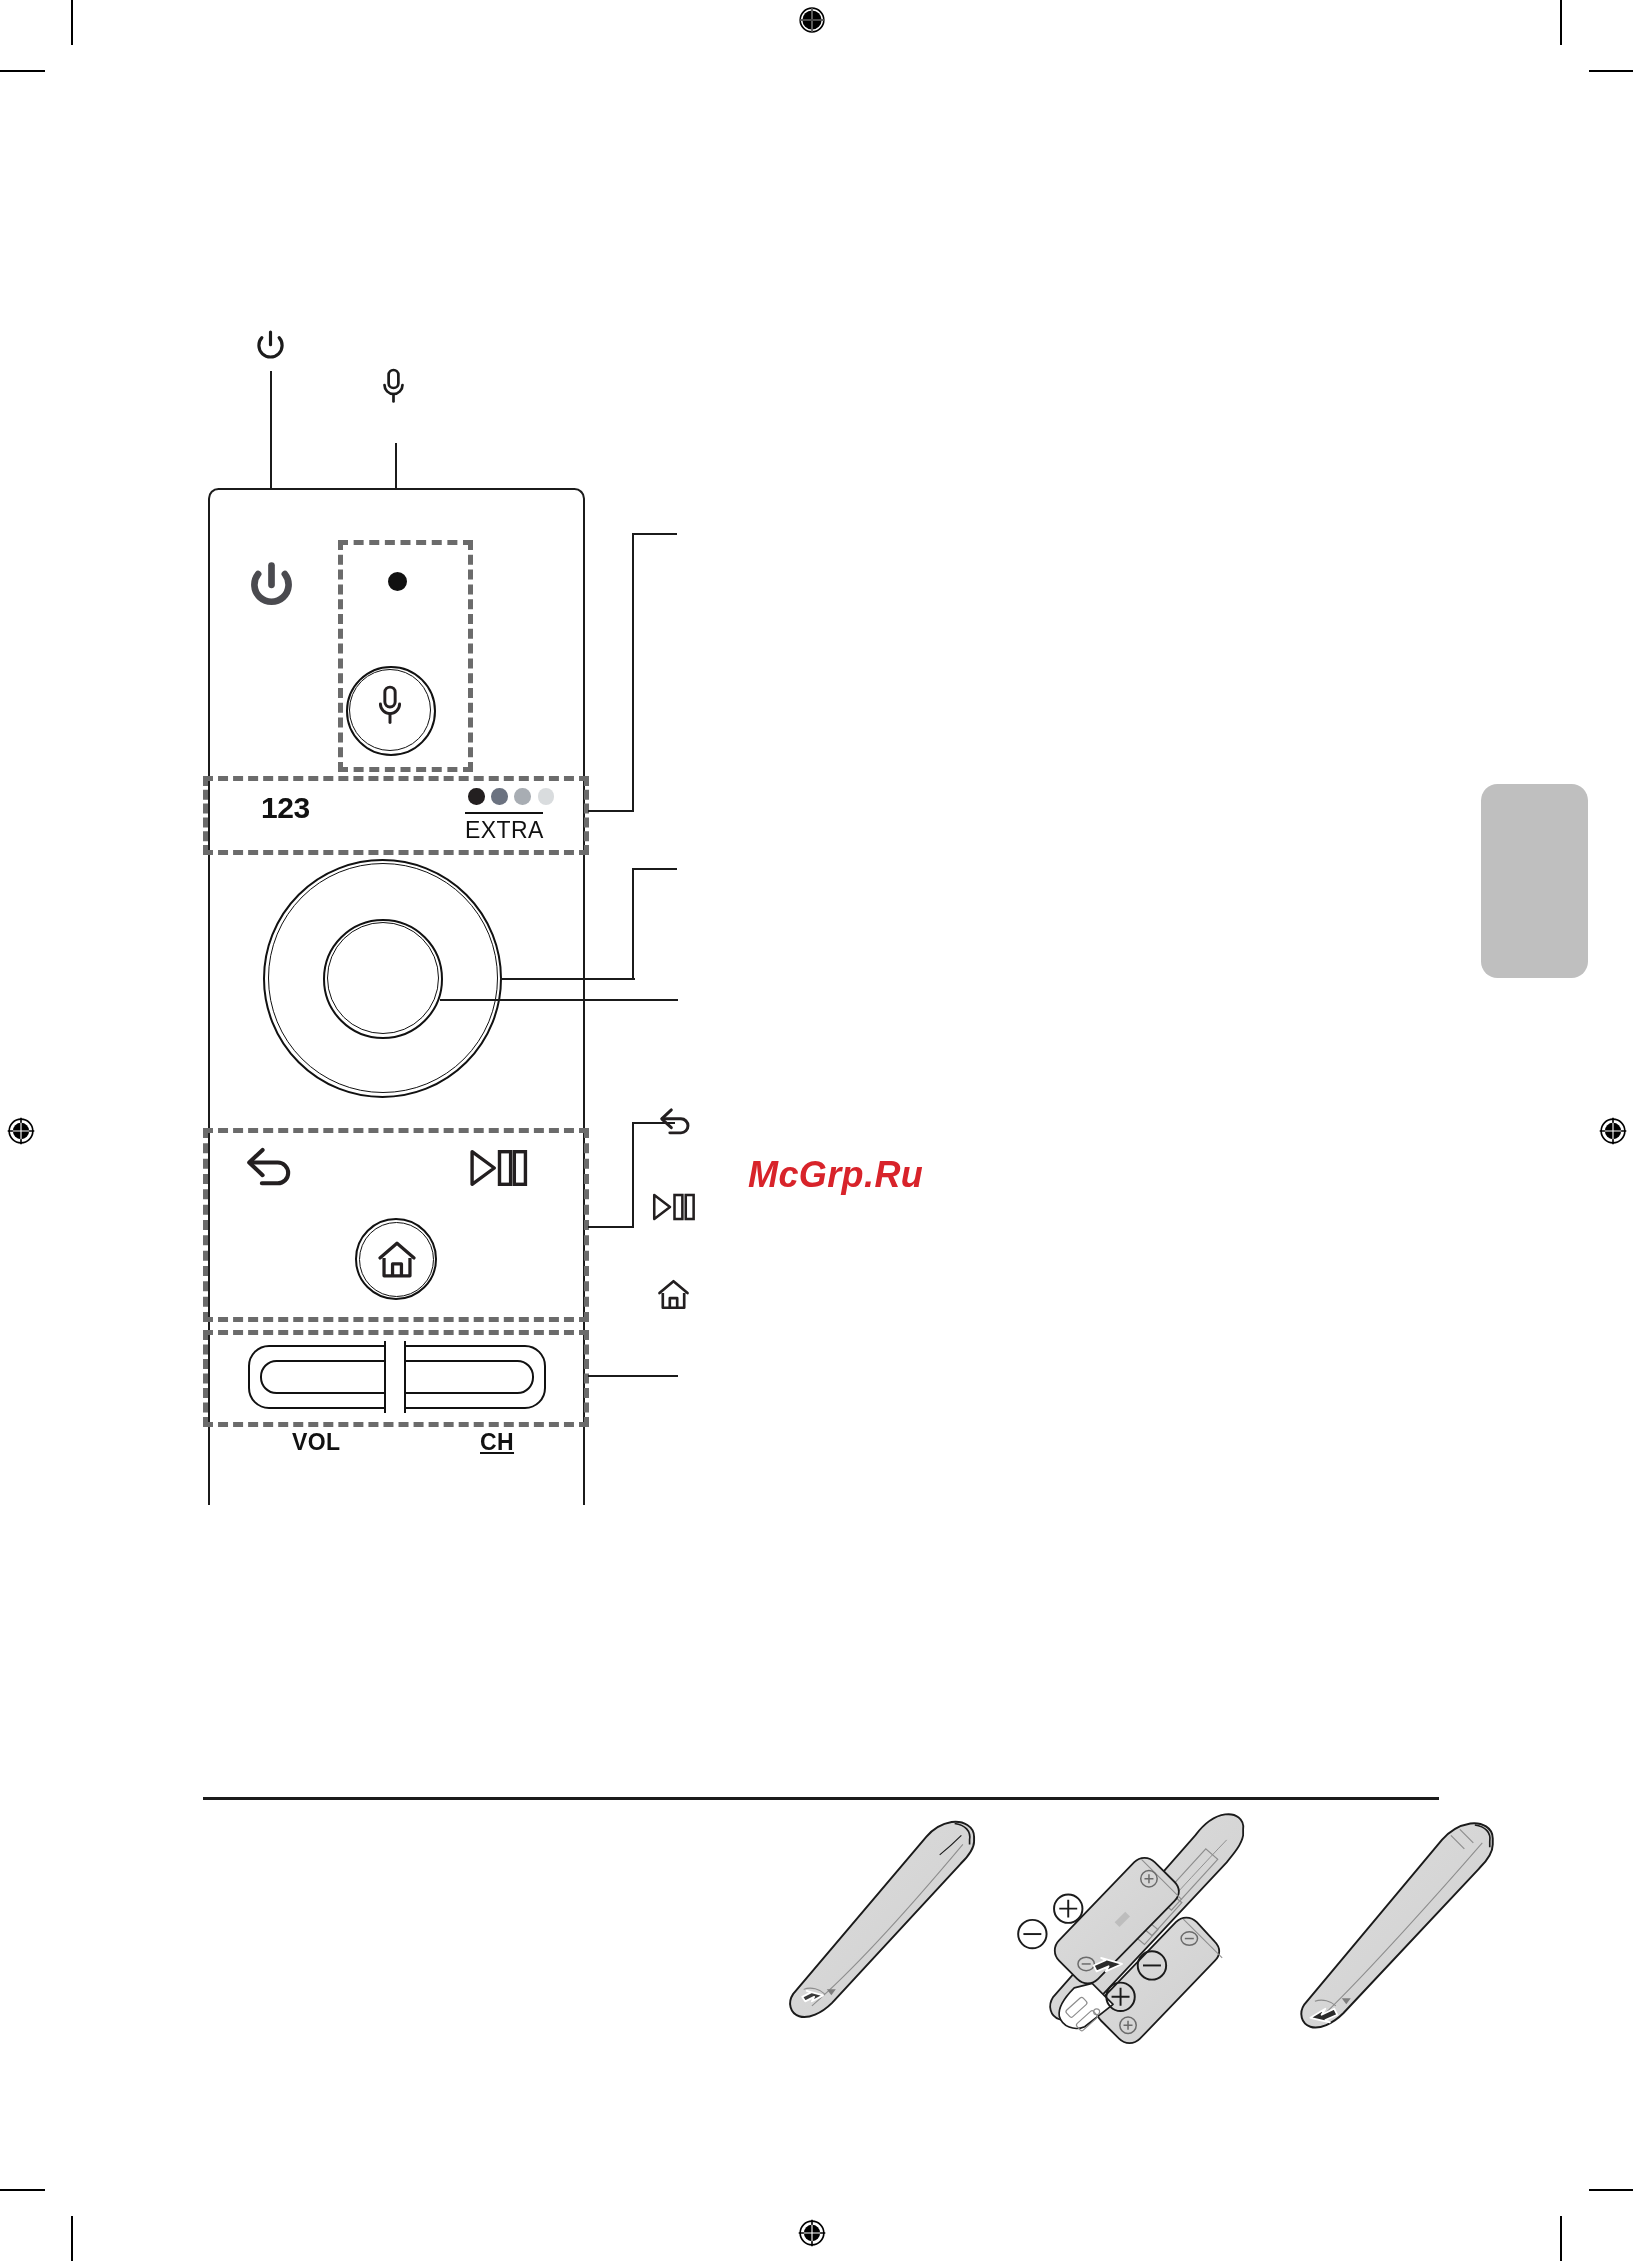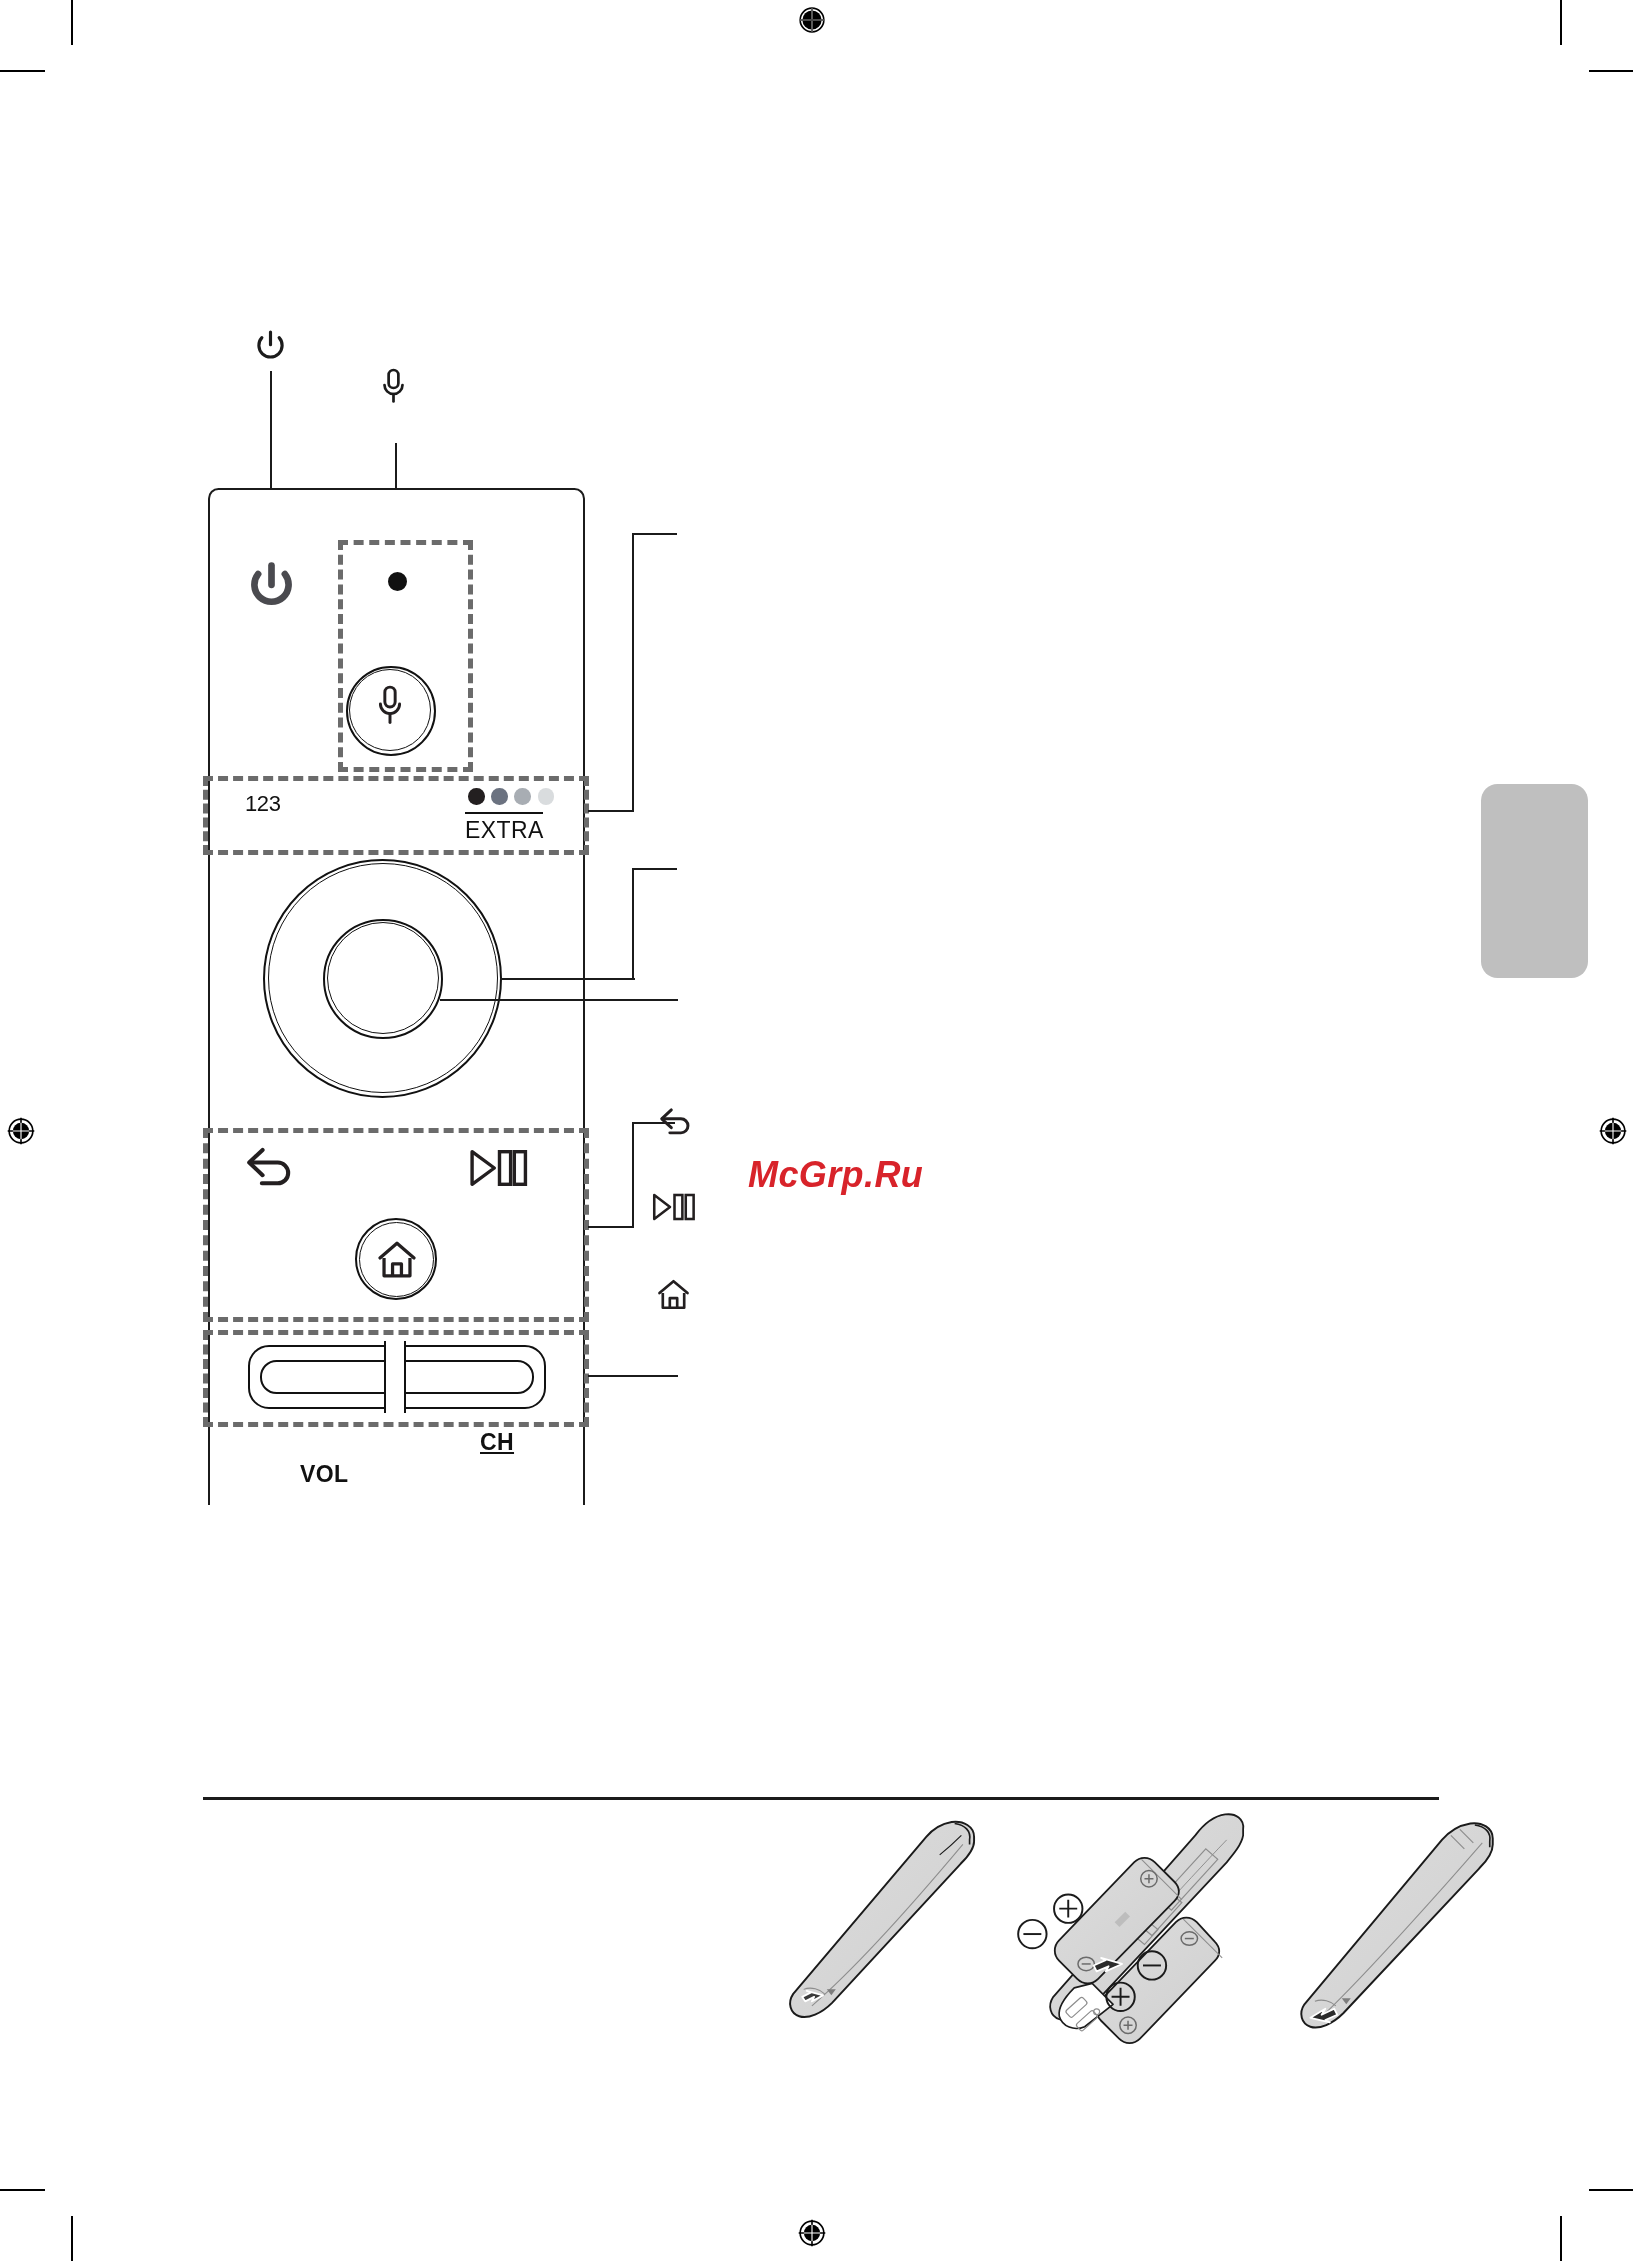--- a/index.html
+++ b/index.html
@@ -54,21 +54,21 @@
   .icon { position:absolute; }
   .icon svg { display:block; }
 
   
   .lbl {
     position:absolute;
     font-family:"Liberation Sans", sans-serif;
     color:#111;
     white-space:nowrap;
   }
-  .lbl-123 { font-size:22px; font-weight:400; letter-spacing:-0.4px; }
+  .lbl-123 { font-size:30px; font-weight:700; letter-spacing:-0.4px;margin-left:16px; }
   .lbl-extra { font-size:23px; font-weight:400; letter-spacing:0.4px; }
   .lbl-vol  { font-size:23px; font-weight:700; letter-spacing:0.4px; }
   .extra-rule {
     position:absolute; height:2.2px; background:#111;
   }
   .dots { position:absolute; display:flex; gap:6.7px; }
   .dots i { display:block; width:16.5px; height:16.5px; border-radius:50%; }
 
   
   .watermark {
@@ -260,21 +260,21 @@
       <path d="M21 48V32h12v16" fill="none" stroke="#231f20" stroke-width="4.4" stroke-linejoin="round"></path>
     </svg>
   </div>
 
   <div class="dash-box" style="left:203px;top:1330px;width:386px;height:97px;"></div>
 
   <div class="rocker-outer" style="left:248px;top:1345px;width:298px;height:64px;"></div>
   <div class="rocker-inner" style="left:260px;top:1360px;width:274px;height:34px;"></div>
   <div class="rocker-div" style="left:384px;top:1341px;width:22.4px;height:72px;"></div>
 
-  <span class="lbl lbl-vol" style="left:300px;top:1429px;margin-top:32px;">VOL</span>
+  <span class="lbl lbl-vol" style="left:292px;top:1429px;">VOL</span>
   <span class="lbl lbl-vol" style="left:480px;top:1429px;text-decoration:underline;">CH</span>
 
   <div class="lead lead-v" style="left:632px;top:533px;width:2.2px;height:278px;"></div>
   <div class="lead lead-h" style="left:632px;top:533px;width:45px;"></div>
   <div class="lead lead-h" style="left:588px;top:810px;width:46px;"></div>
 
   <div class="lead lead-v" style="left:632px;top:868px;width:2.2px;height:112px;"></div>
   <div class="lead lead-h" style="left:632px;top:868px;width:45px;"></div>
   <div class="lead lead-h" style="left:500px;top:978px;width:135px;"></div>
 

